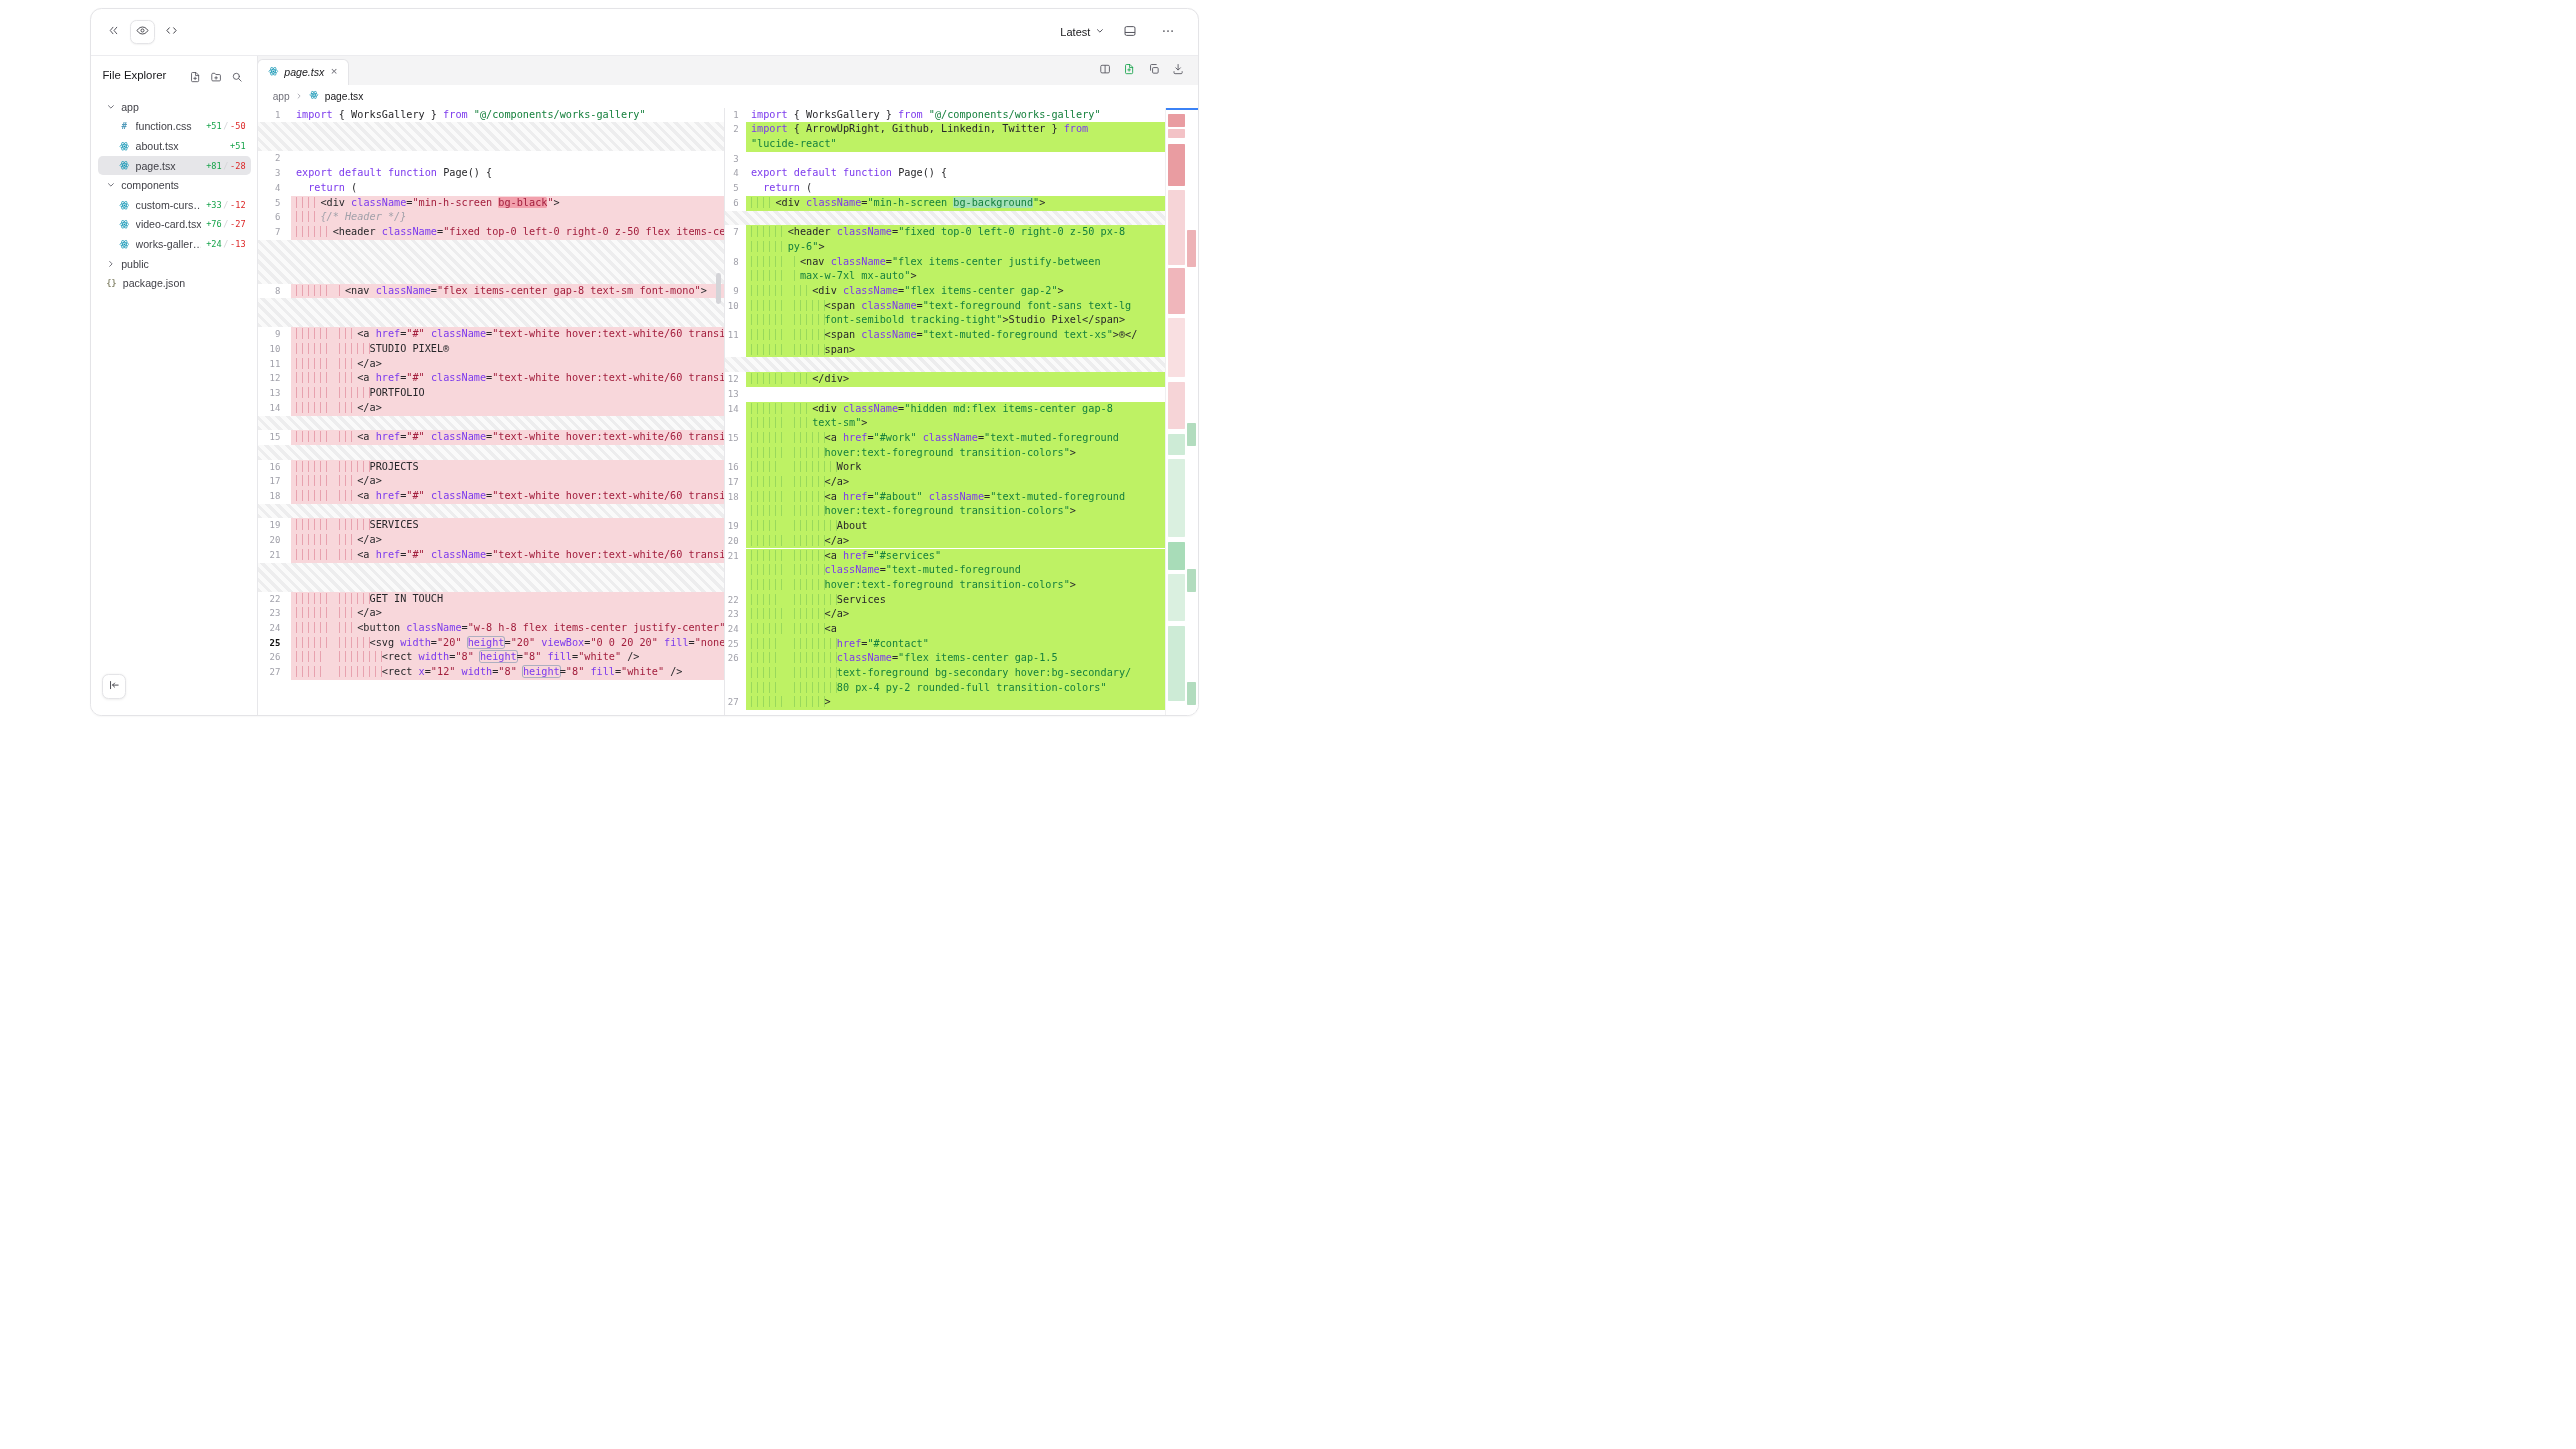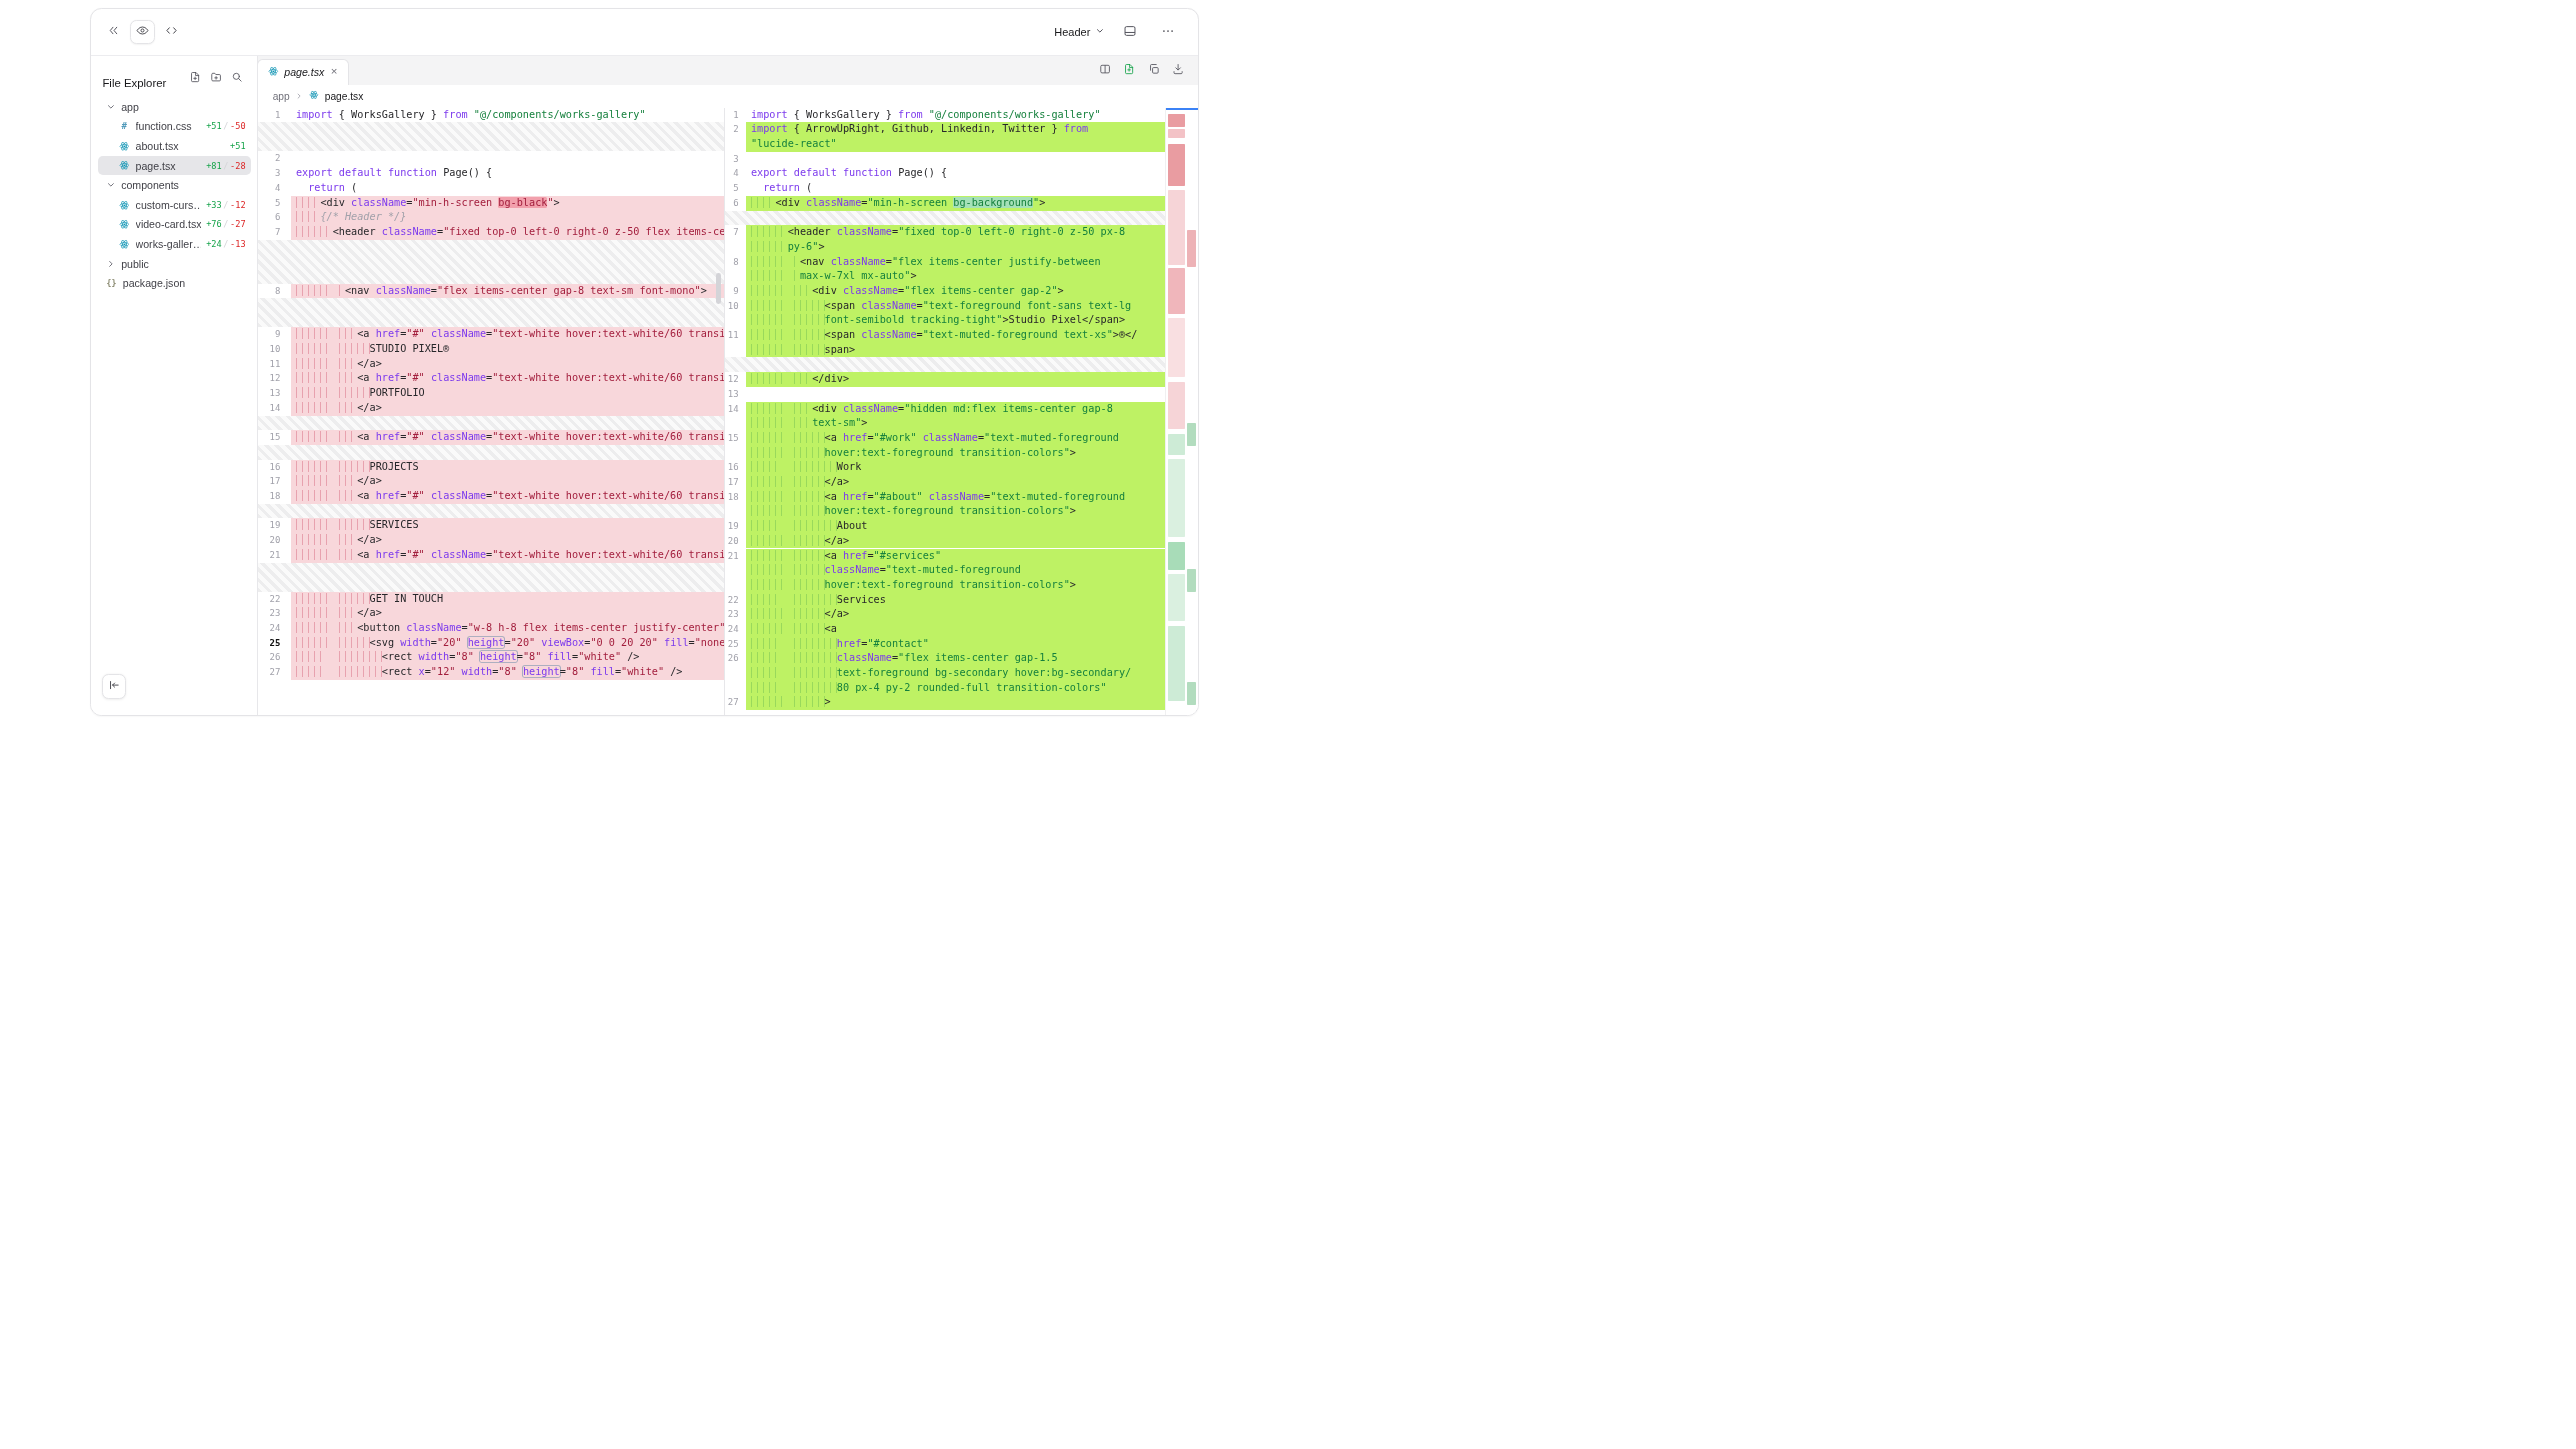--- a/index.html
+++ b/index.html
@@ -17,21 +17,21 @@
   
   .topbar { height: 47px; flex-shrink: 0; display: flex; align-items: center; padding: 0 18px 0 9.8px; border-bottom: 0.8px solid #ececef; }
   .icon-btn { width: 24.5px; height: 24.5px; display: inline-flex; align-items: center; justify-content: center; border-radius: 6.5px; background: transparent; border: 0.8px solid transparent; cursor: pointer; color: #52525b; }
   .icon-btn.boxed { border: 0.8px solid #e4e4e7; background: #fff; box-shadow: 0 0.8px 1.6px rgba(0,0,0,.05); }
   .tb-left { display: flex; align-items: center; gap: 4.9px; }
   .topbar-right { margin-left: auto; display: flex; align-items: center; gap: 13px; }
   .latest-btn { display: flex; align-items: center; gap: 4.9px; font-size: 11px; color: #18181b; background: none; border: none; cursor: pointer; font-family: inherit; }
   
   .body-row { flex: 1; display: flex; min-height: 0; }
   .sidebar { width: 167px; flex-shrink: 0; border-right: 0.8px solid #e7e7ea; position: relative; padding-top: 8.2px; background: #fff; }
-  .explorer-head { display: flex; align-items: flex-end; padding: 4.9px 9.8px 8.2px 11.4px; }
+  .explorer-head { display: flex; align-items: flex-start; padding: 4.9px 9.8px 8.2px 11.4px; }
   .explorer-title { font-size: 11.4px; color: #18181b; white-space: nowrap; }
   .explorer-tools { margin-left: auto; display: flex; gap: 1.6px; }
   .tool-btn { width: 19.6px; height: 19.6px; display: inline-flex; align-items: center; justify-content: center; border: none; background: none; color: #52525b; cursor: pointer; border-radius: 4.9px; }
   .trow { height: 19.6px; display: flex; align-items: center; padding: 0 4.9px 0 8.2px; font-size: 10.6px; color: #3f3f46; margin: 0 6.5px; border-radius: 4.9px; cursor: pointer; }
   .trow.tfile { padding-left: 21px; }
   .trow.troot { padding-left: 8.2px; }
   .trow.selected { background: #e6e6e9; }
   .tlabel { margin-left: 5.7px; white-space: nowrap; overflow: hidden; }
   .tstats { margin-left: auto; font-family: "DejaVu Sans Mono", monospace; font-size: 8.6px; display: flex; gap: 1.6px; padding-left: 4.9px; }
   .plus { color: #16a34a; } .minus { color: #dc2626; } .slash { color: #d4d4d8; }
@@ -107,21 +107,21 @@
       <button class="icon-btn">
         <span>
           <svg viewBox="0 0 24 24" width="13" height="13" fill="none" stroke="#3f3f46" stroke-width="1.8" stroke-linecap="round" stroke-linejoin="round">
               <path d="M8 7l-4.5 5L8 17M16 7l4.5 5L16 17"></path>
             </svg>
         </span>
       </button>
     </div>
     <div class="topbar-right">
       <button class="latest-btn">
-        <span>Header</span>
+        <span>Latest</span>
         <span>
           <svg viewBox="0 0 16 16" width="9.8" height="9.8" fill="none" stroke="#52525b" stroke-width="1.6" stroke-linecap="round" stroke-linejoin="round">
               <path d="M4 6l4 4 4-4"></path>
             </svg>
         </span>
       </button>
       <button class="icon-btn">
         <span>
           <svg viewBox="0 0 24 24" width="14" height="14" fill="none" stroke="#52525b" stroke-width="1.7">
               <rect x="3.5" y="4.5" width="17" height="15" rx="2.5"></rect>

